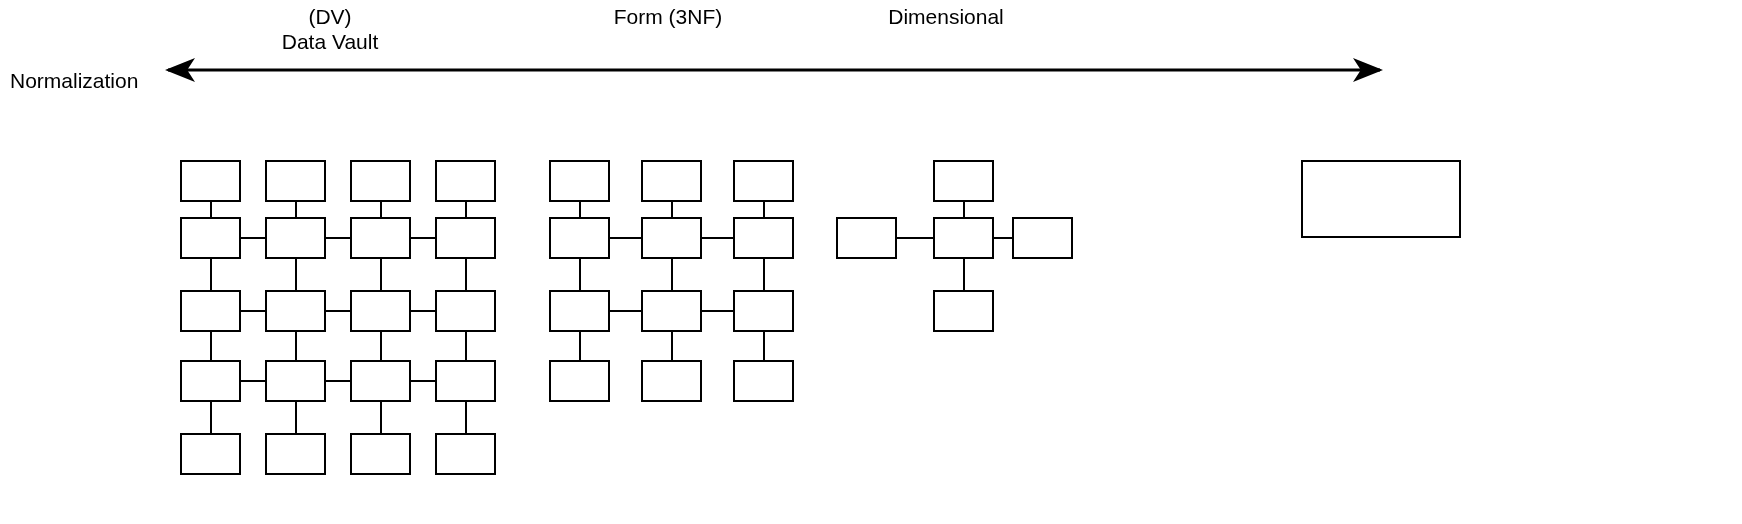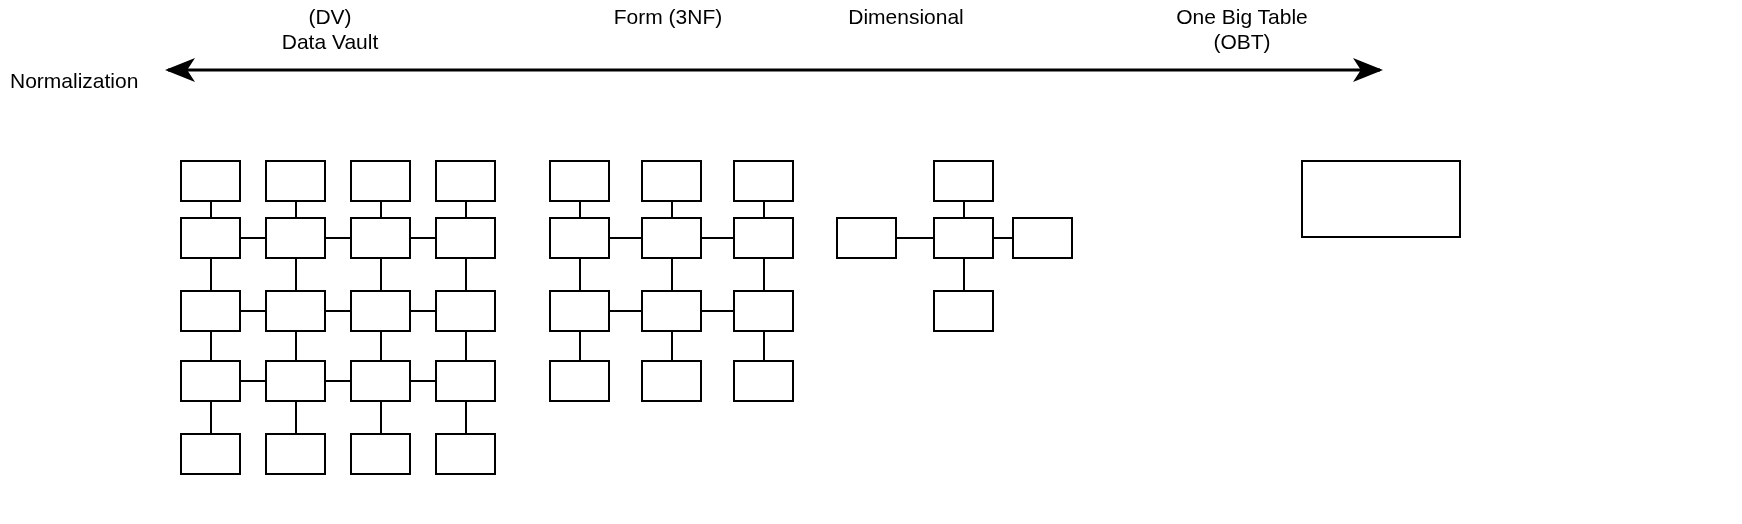--- a/index.html
+++ b/index.html
@@ -45,21 +45,21 @@
     line-height: 25px;
     color: #000;
     width: 260px;
   }
   .column-header .hl {
     display: block;
     white-space: nowrap;
   }
   #header-dv      { left: 200px; }
   #header-3nf     { left: 538px; }
-  #header-dim     { left: 776px; }
+  #header-dim     { left: 816px; }
   #header-obt     { left: 1112px; }
 
   #arrow-svg {
     position: absolute;
     left: 0;
     top: 0;
     width: 1742px;
     height: 524px;
     pointer-events: none;
   }
@@ -102,24 +102,20 @@
   </div>
 
   <div class="column-header" id="header-3nf">
     <span class="hl">Form (3NF)</span>
   </div>
 
   <div class="column-header" id="header-dim">
     <span class="hl">Dimensional</span>
   </div>
 
-  <div class="column-header" id="header-obt">
-    <span class="hl">One Big Table</span>
-    <span class="hl">(OBT)</span>
-  </div>
 
   <svg id="arrow-svg" viewBox="0 0 1742 524" xmlns="http://www.w3.org/2000/svg">
     <defs>
       <marker id="arrow-head-right" markerWidth="10" markerHeight="10" refX="9" refY="4" orient="auto" markerUnits="strokeWidth">
         <path d="M0,0 L10,4 L0,8 L2.6,4 z" fill="#000000"></path>
       </marker>
       <marker id="arrow-head-left" markerWidth="10" markerHeight="10" refX="1" refY="4" orient="auto" markerUnits="strokeWidth">
         <path d="M10,0 L0,4 L10,8 L7.4,4 z" fill="#000000"></path>
       </marker>
     </defs>

